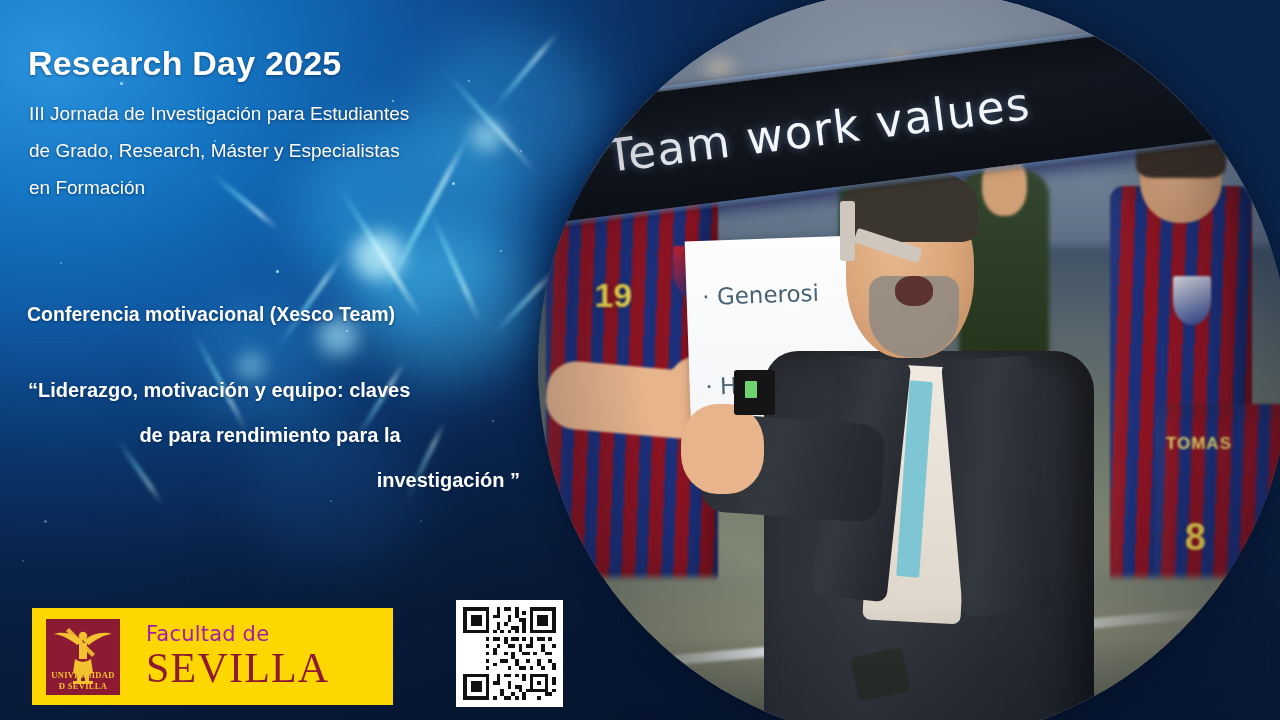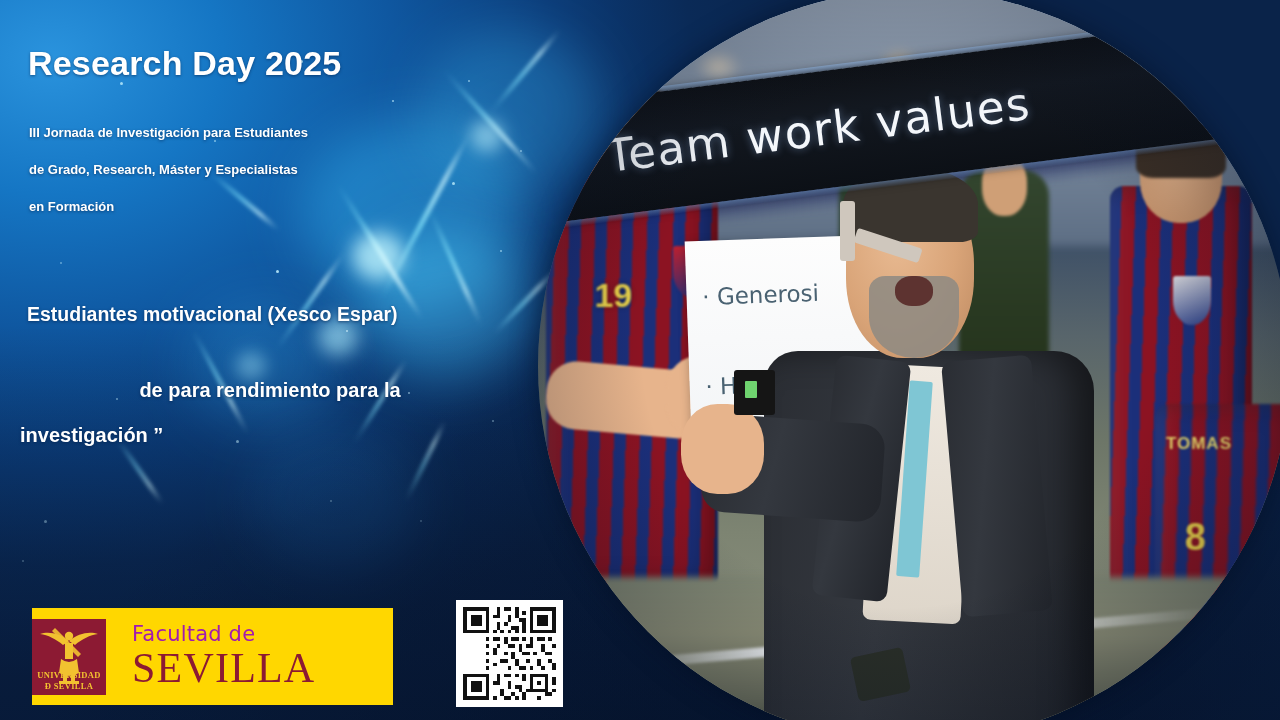--- a/index.html
+++ b/index.html
@@ -66,24 +66,24 @@
     position: absolute;
     left: 28px; top: 44px;
     font-size: 34px;
     font-weight: bold;
     color: #ffffff;
     letter-spacing: 0.2px;
     text-shadow: 0 1px 3px rgba(0,30,70,0.55);
   }
   .subtitle {
     position: absolute;
-    left: 29px; top: 114px;
+    left: 29px; top: 95px;
     width: 530px;
-    font-size: 13px;
-    font-weight: bold;
+    font-size: 19px;
+    font-weight: normal;
     color: #ffffff;
     line-height: 37px;
     text-shadow: 0 1px 3px rgba(0,30,70,0.6);
   }
   .talk-label {
     position: absolute;
     left: 27px; top: 303px;
     font-size: 19.5px;
     font-weight: bold;
     color: #ffffff;
@@ -95,21 +95,21 @@
     width: 500px;
     font-size: 20px;
     font-weight: bold;
     color: #ffffff;
     line-height: 45px;
     text-align: center;
     text-shadow: 0 1px 3px rgba(0,30,70,0.6);
   }
   .talk-title .l1 { display:block; text-align:left; margin-left: 8px; }
   .talk-title .l2 { display:block; text-align:center; }
-  .talk-title .l3 { display:block; text-align:left; }
+  .talk-title .l3 { display:block; text-align:right; }
   .meta {
     position: absolute;
     left: 29px; top: 538px;
     font-size: 16.5px;
     font-weight: bold;
     color: #ffffff;
     line-height: 32px;
     text-shadow: 0 1px 3px rgba(0,30,70,0.6);
   }
   .meta div { white-space: nowrap; }
@@ -119,20 +119,21 @@
     position: absolute;
     left: 32px; top: 608px;
     width: 361px; height: 97px;
     background: #FFD700;
     z-index: 7;
     display: flex;
     align-items: center;
   }
   .crest {
     width: 74px; height: 76px;
+    margin-left: 14px;
     background: #8C1A33;
     position: relative;
     flex: none;
     overflow: hidden;
   }
   .crest svg { position:absolute; left:0; top:0; }
   .crest-line1, .crest-line2 {
     position: absolute;
     width: 100%;
     text-align: center;
@@ -433,23 +434,24 @@
   <div class="text-col">
 
     <div class="title">Research Day 2025</div>
 
     <div class="subtitle">
       <div>III Jornada de Investigación para Estudiantes</div>
       <div>de Grado, Research, Máster y Especialistas</div>
       <div>en Formación</div>
     </div>
 
-    <div class="talk-label">Estudiantes motivacional (Xesco Espar)</div>
+    <div class="talk-label">Conferencia motivacional (Xesco Team)</div>
 
     <div class="talk-title">
+      <span class="l1">“Liderazgo, motivación y equipo: claves</span>
       <span class="l2">de para rendimiento para la</span>
       <span class="l3">investigación ”</span>
     </div>
 
   </div>
 
   <div class="logo-banner">
     <div class="crest">
       <svg width="74" height="76" viewBox="0 0 74 76" aria-hidden="true">
         <g fill="#F2C230">

